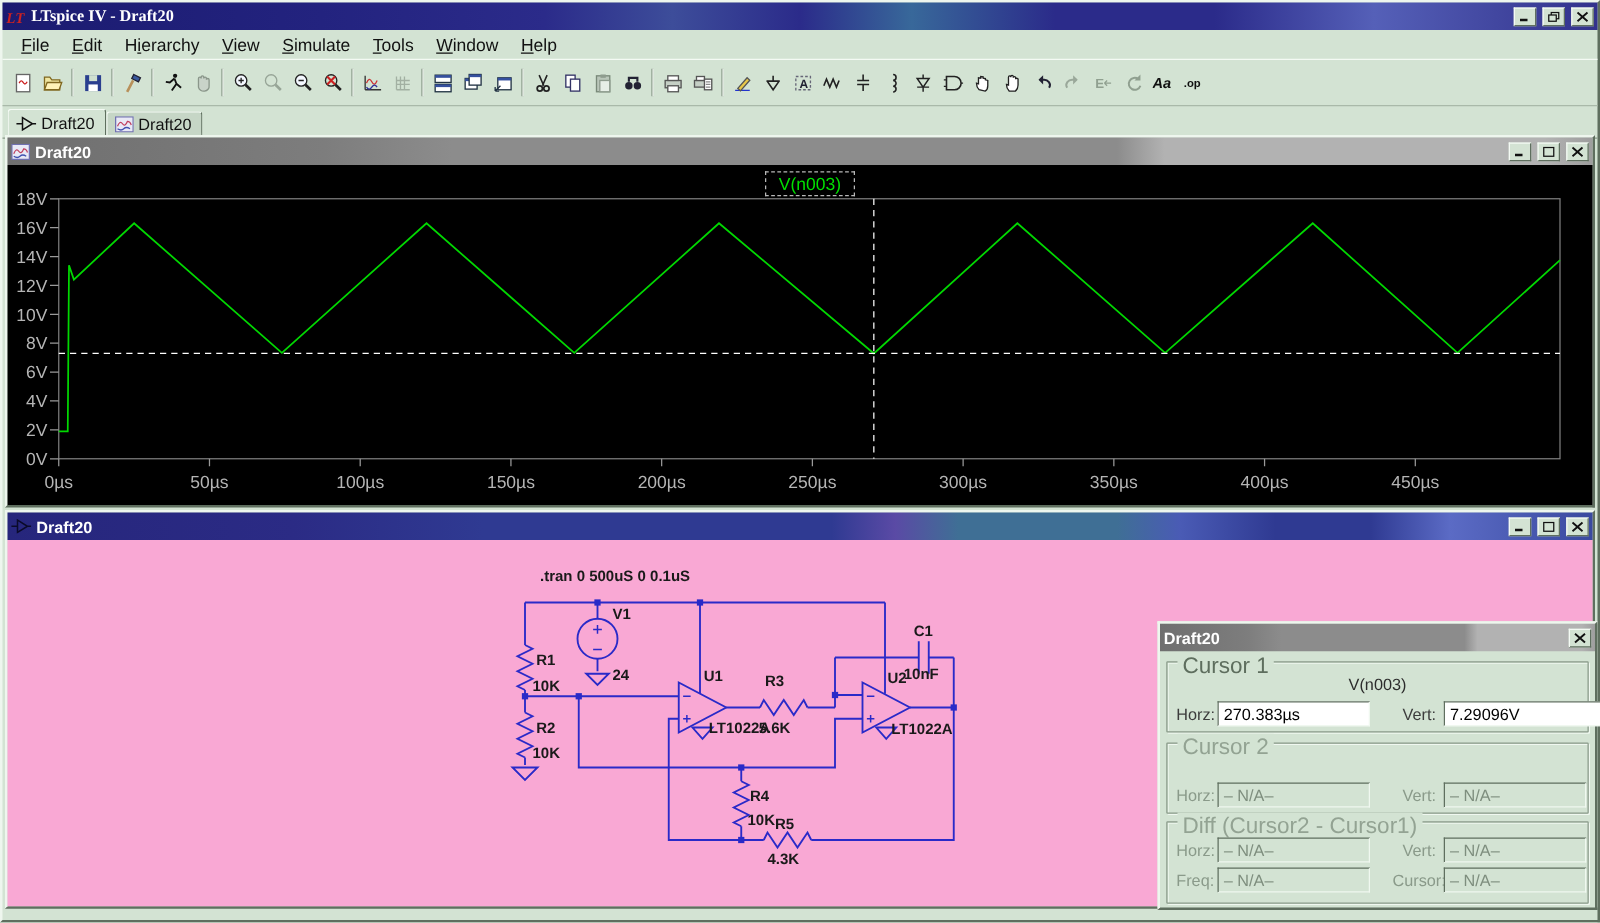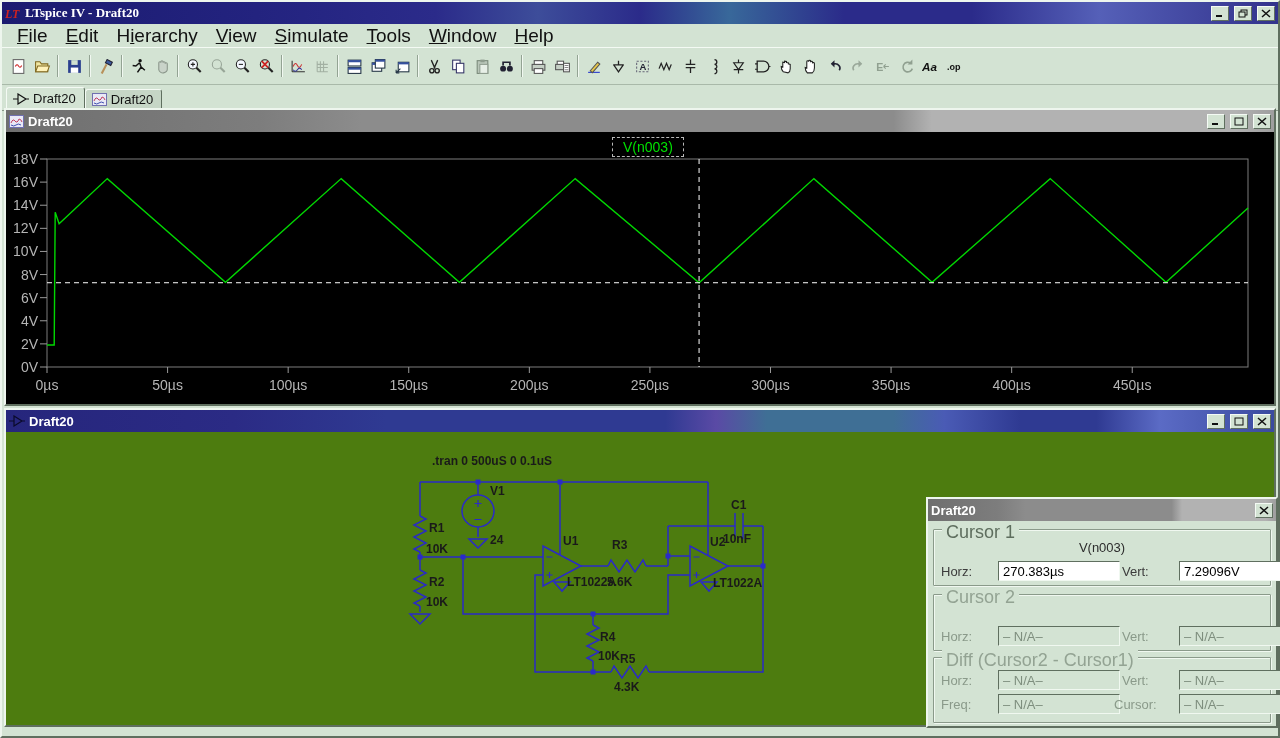--- a/index.html
+++ b/index.html
@@ -10,54 +10,54 @@
   
   .tbar{display:flex;align-items:center;gap:4px;padding:0 3px;color:#fff;
         font:bold 13px "Liberation Sans",sans-serif;height:22px;}
   .tbar-main{background:linear-gradient(90deg,#1b1b70 0%,#23237f 20%,#2b2b8a 34%,#3d4d9a 42%,#2b2b8a 50%,#38689a 57%,#2b2b8a 66%,#2b2b8a 76%,#5560b8 86%,#32328c 100%);font-family:Liberation Serif, serif;}
   .tbar-gray{background:linear-gradient(90deg,#6f6f6f 0%,#7d7d7d 20%,#8c8c8c 28%,#8c8c8c 70%,#b2b2b2 73%,#b2b2b2 97%,#9e9e9e 100%);}
   .tbar-blue{background:linear-gradient(90deg,#26267c 0%,#2b2b85 18%,#2f3a92 30%,#2f3a92 52%,#5a4aa5 56%,#3f6f95 60%,#3f6f95 70%,#4a5bb5 74%,#2f3a92 80%,#2f3a92 86%,#5b6bc5 91%,#3a4a9f 100%);}
   .tspacer{flex:1;}
   .wbtn{width:18px;height:15px;background:#d3e3d3;border:1px solid;margin-left:1px;
         border-color:#f4faf4 #5f6f5f #5f6f5f #f4faf4;display:flex;align-items:center;justify-content:center;padding:0;}
   
-  #menubar{height:23px;display:flex;align-items:center;font-size:19px;color:#111;padding-left:6px;}
+  #menubar{height:23px;display:flex;align-items:center;font-size:14px;color:#111;padding-left:6px;}
   .menu-item{padding:3px 9px;}
   #toolbar{height:32px;display:flex;align-items:center;padding:2px 4px;
            border-top:1px solid #f4faf4;border-bottom:1px solid #a9b9a9;}
   .tbtn{width:24px;height:24px;display:flex;align-items:center;justify-content:center;
         background:transparent;border:none;padding:0;}
   .tsep{width:1px;height:22px;background:#93a393;border-right:1px solid #f1f8f1;margin:0 3px;}
   #tabstrip{height:25px;display:flex;align-items:flex-end;padding-left:4px;
             border-bottom:1px solid #8a9a8a;}
   .tab{display:flex;align-items:center;gap:4px;font-size:13px;color:#111;
        border:1px solid;border-color:#f4faf4 #5f6f5f transparent #f4faf4;
        border-radius:3px 3px 0 0;padding:2px 8px 3px 6px;}
   .tab-active{background:#d3e3d3;height:17px;position:relative;top:1px;}
   .tab-idle{background:#c6d6c6;height:14px;}
   
   .win{position:absolute;background:#d3e3d3;border:2px solid;box-sizing:border-box;
        border-color:#eef6ee #5f6f5f #5f6f5f #eef6ee;}
   .client{position:absolute;left:0;right:0;top:22px;bottom:0;}
   #wave-client{background:#000;}
-  #schem-client{background:#4d7c0f;}
+  #schem-client{background:#f9a8d4;}
   #trace-label{position:absolute;left:606px;top:5px;padding:1px 10px;color:#00e000;
                font-size:14px;border:1px dashed #b8b8b8;background:#000;}
   .axlabel{font:14px "Liberation Sans",sans-serif;fill:#b5b5b5;}
   .slabel{font:bold 12px "Liberation Sans",sans-serif;fill:#1a1a1a;}
   
   #cursor-dialog{z-index:10;}
   .grp{position:absolute;left:5px;width:338px;border:1px solid #8a9a8a;border-radius:1px;
        box-shadow:1px 1px 0 #f0f8f0, inset 1px 1px 0 #f0f8f0;box-sizing:border-box;}
   .grp-legend{position:absolute;top:-8px;left:8px;background:#d3e3d3;padding:0 4px;font-size:18px;}
   .leg-on{color:#5e6e5e;} .leg-off{color:#93a393;}
   .frow{position:absolute;left:0;right:0;height:21px;font-size:13px;}
   .flab{position:absolute;top:3px;text-align:right;} .flab-on{color:#3c3c3c;} .flab-off{color:#8a9a8a;}
   .fld{position:absolute;height:20px;box-sizing:border-box;font:13px "Liberation Sans",sans-serif;
-       border:1px solid;border-color:#5f6f5f #f0f8f0 #f0f8f0 #5f6f5f;padding:4px 4px;margin-left:24px;}
+       border:1px solid;border-color:#5f6f5f #f0f8f0 #f0f8f0 #5f6f5f;padding:4px 4px;}
   .fld-on{background:#fff;color:#000;}
   .fld-off{background:#d3e3d3;color:#7e8e7e;}
   svg{display:block;}
 </style>
 </head>
 <body>
 
 <div id="app">
 
   <div class="tbar tbar-main">

